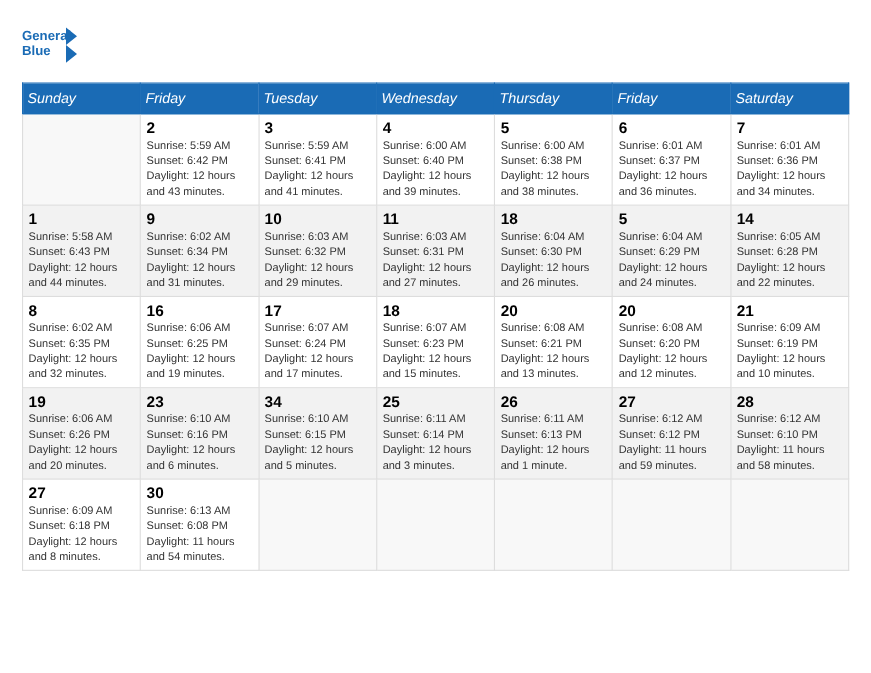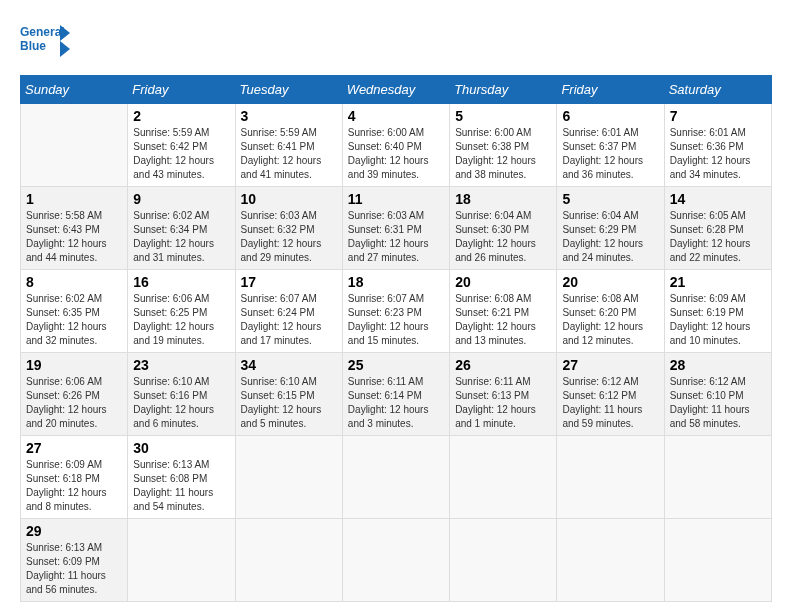--- a/index.html
+++ b/index.html
@@ -172,24 +172,14 @@
         <td><span class="day-num">27</span>
         <span class="day-info">Sunrise: 6:09 AM<br>Sunset: 6:18 PM<br>Daylight: 12 hours and 8 minutes.</span></td>
         <td><span class="day-num">30</span>
         <span class="day-info">Sunrise: 6:13 AM<br>Sunset: 6:08 PM<br>Daylight: 11 hours and 54 minutes.</span></td>
         <td class="empty"></td>
         <td class="empty"></td>
         <td class="empty"></td>
         <td class="empty"></td>
         <td class="empty"></td>
       </tr>
-      <tr>
-        <td><span class="day-num">29</span>
-        <span class="day-info">Sunrise: 6:13 AM<br>Sunset: 6:09 PM<br>Daylight: 11 hours and 56 minutes.</span></td>
-        <td class="empty"></td>
-        <td class="empty"></td>
-        <td class="empty"></td>
-        <td class="empty"></td>
-        <td class="empty"></td>
-        <td class="empty"></td>
-      </tr>
     </tbody>
 </table>
 
 </body></html>

